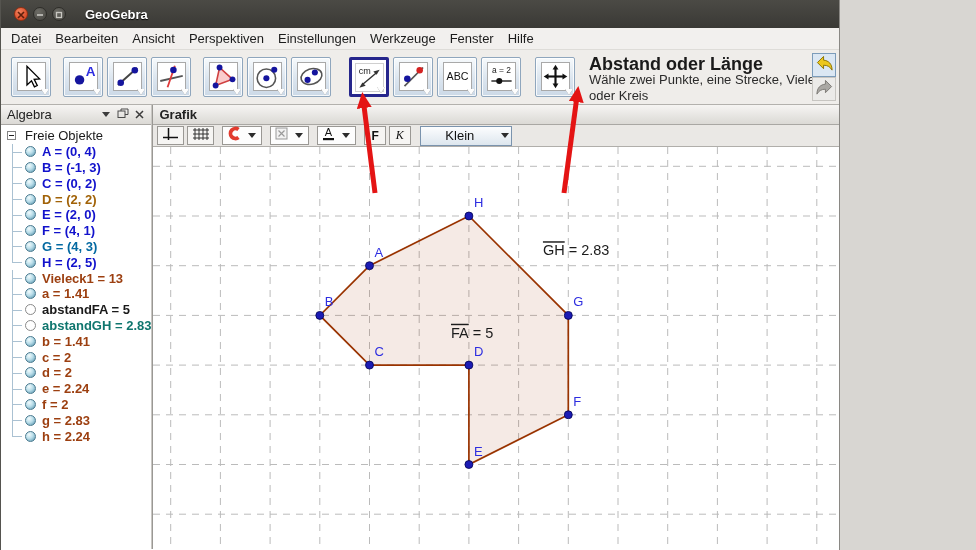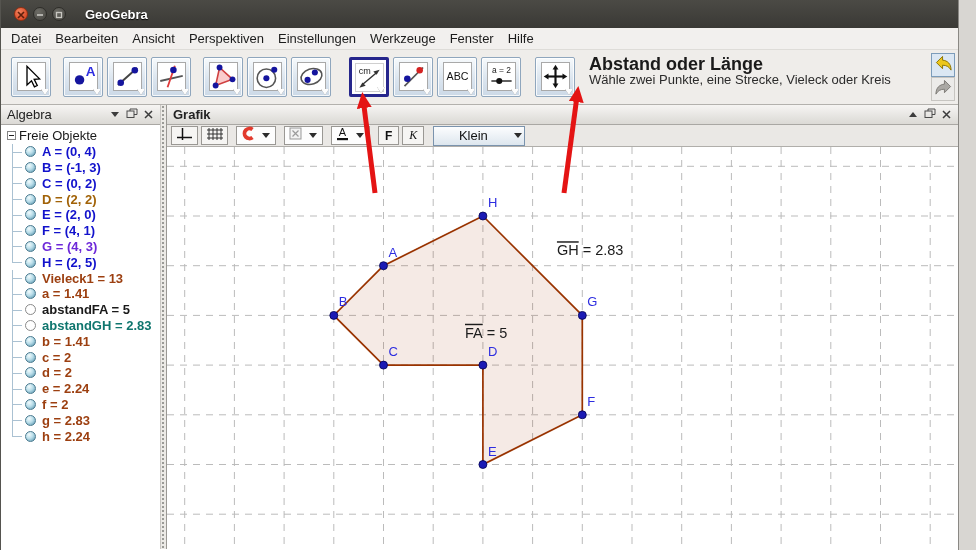--- a/index.html
+++ b/index.html
@@ -1,17 +1,17 @@
 <!DOCTYPE html>
 <html><head>
 <meta charset="utf-8">
 <style>
   html,body{margin:0;padding:0;background:#d8d6d2;}
   *{box-sizing:border-box;}
-  #app{position:relative;width:959px;height:550px;background:#fff;overflow:hidden;
+  #app{position:relative;width:840px;height:550px;background:#fff;overflow:hidden;
        font-family:"Liberation Sans","DejaVu Sans",sans-serif;border-right:1px solid #8a8884;border-left:1px solid #55544f;}
   
   .titlebar{height:28px;background:linear-gradient(#4b4a45,#3a3935);display:flex;align-items:center;padding-left:13px;}
   .winbtns{display:flex;gap:5px;align-items:center;}
   .wb{width:14px;height:14px;border-radius:50%;display:flex;align-items:center;justify-content:center;}
   .wb.close{background:radial-gradient(circle at 35% 30%,#f0805c,#dd4f2c 70%);border:1px solid #922f12;}
   .wb.gray{background:radial-gradient(circle at 35% 30%,#6d6c66,#504f4a 70%);border:1px solid #2e2d29;}
   .wtitle{color:#fff;font-weight:bold;font-size:13px;margin-left:19px;text-shadow:0 1px 1px #000;}
   
   .menubar{height:22px;background:#f2f0ee;display:flex;align-items:center;padding-left:3px;border-bottom:1px solid #dedcd8;}
@@ -44,21 +44,21 @@
          display:flex;align-items:center;font-size:13px;color:#222;padding:0 4px 0 6px;}
   .phead .ptitle{flex:1;}
   .phead.bold .ptitle{font-weight:bold;}
   .phead .hicon{width:15px;height:14px;display:flex;align-items:center;justify-content:center;margin-left:2px;}
   .tri-down{width:0;height:0;border-left:4px solid transparent;border-right:4px solid transparent;border-top:5px solid #3c3c3c;}
   .tri-up{width:0;height:0;border-left:4px solid transparent;border-right:4px solid transparent;border-bottom:5px solid #3c3c3c;}
   .tree{flex:1;overflow:hidden;padding-top:3px;background:#fff;}
   .trow{height:15.8px;display:flex;align-items:center;font-size:13px;white-space:nowrap;}
   .trow .exp{width:9px;height:9px;border:1px solid #848484;background:#fff;margin-left:6px;position:relative;}
   .trow .exp::after{content:"";position:absolute;left:1px;right:1px;top:3px;border-top:1px solid #222;}
-  .trow.group .glabel{margin-left:3px;color:#1a1a1a;}
+  .trow.group .glabel{margin-left:9px;color:#1a1a1a;}
   .conn{position:relative;width:18px;height:100%;margin-left:6px;flex:none;}
   .conn .v{position:absolute;left:5px;top:0;bottom:0;border-left:1px solid #aac1d2;}
   .conn.last .v{bottom:50%;}
   .conn .h{position:absolute;left:5px;top:50%;width:10px;border-top:1px solid #aac1d2;}
   .obj-ic{width:11px;height:11px;border-radius:50%;flex:none;}
   .obj-ic.shown{background:radial-gradient(circle at 35% 30%,#f2fbfd,#b9dde9 45%,#7fb2c6 75%,#527f93);border:1px solid #4a7a8f;}
   .obj-ic.hidden{background:#fff;border:1px solid #8a8a8a;}
   .itext{margin-left:6px;font-weight:bold;}
   .splitter{width:7px;background-color:#eceae6;background-image:radial-gradient(#9a9a96 0.8px,transparent 0.9px);background-size:4px 4px;border-left:1px solid #c9c7c3;border-right:1px solid #9a9894;cursor:col-resize;}
   .grafik{flex:1;display:flex;flex-direction:column;background:#fff;}
@@ -343,21 +343,21 @@
             </div>
             <span class="obj-ic shown"></span>
             <span class="itext" style="color: rgb(18, 18, 204);">F = (4, 1)</span>
           </div>
           <div class="trow item">
             <div class="conn">
               <div class="v"></div>
               <div class="h"></div>
             </div>
             <span class="obj-ic shown"></span>
-            <span class="itext" style="color: #6d28d9;">G = (4, 3)</span>
+            <span class="itext" style="color: #0369a1;">G = (4, 3)</span>
           </div>
           <div class="trow item">
             <div class="conn last">
               <div class="v"></div>
               <div class="h"></div>
             </div>
             <span class="obj-ic shown"></span>
             <span class="itext" style="color: rgb(18, 18, 204);">H = (2, 5)</span>
           </div>
           <div class="trow item">

